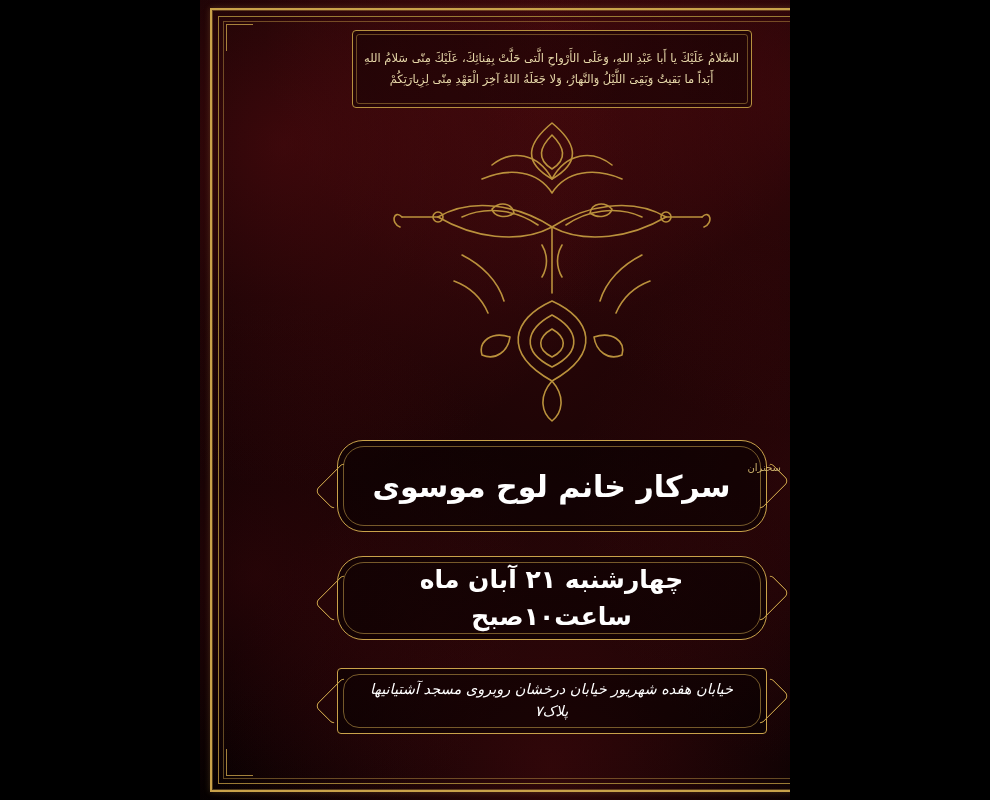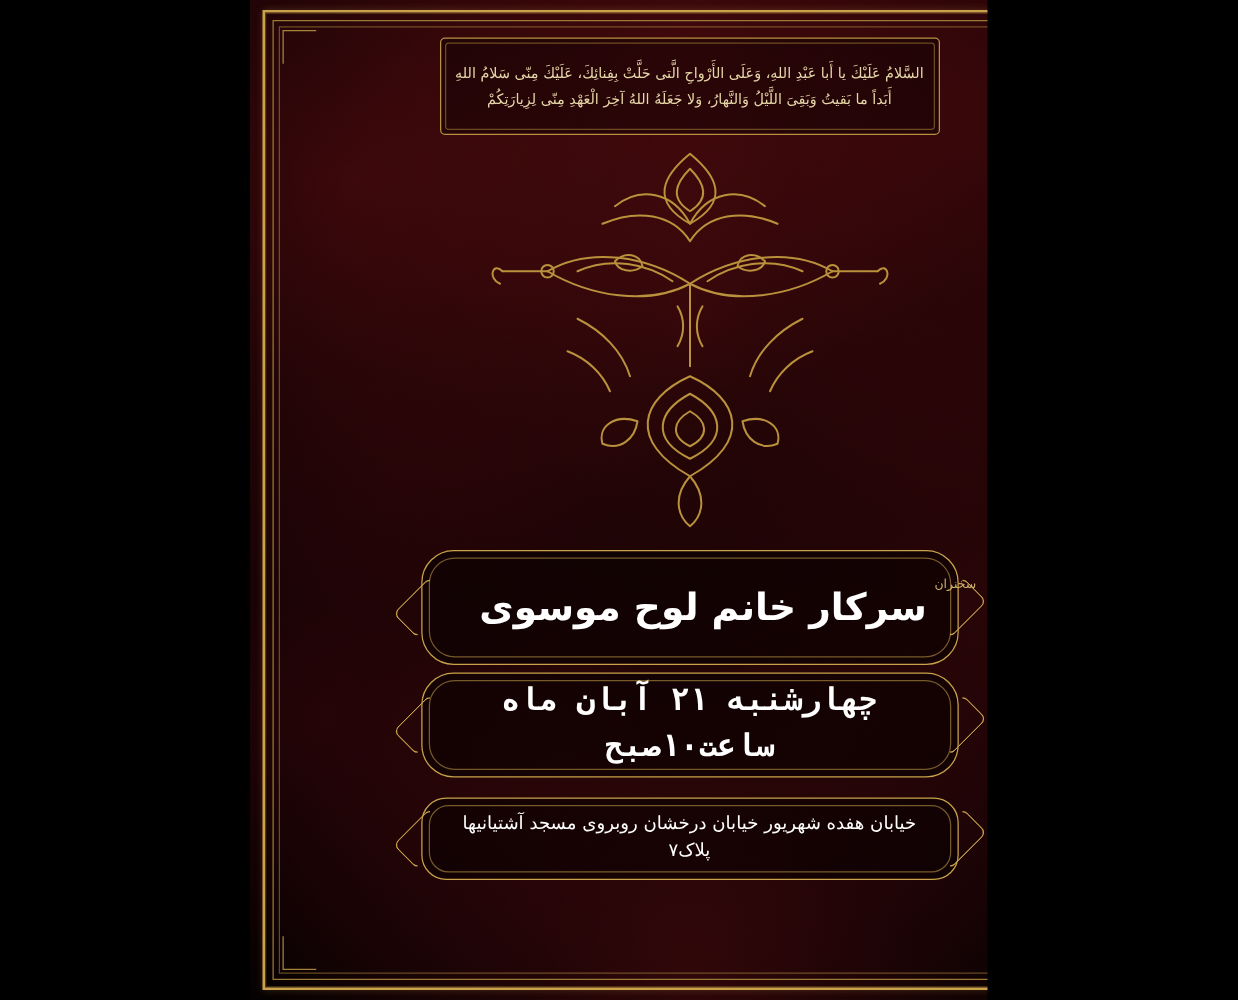--- a/index.html
+++ b/index.html
@@ -199,20 +199,21 @@
     position: absolute;
     left: 50%;
     transform: translateX(-50%);
     width: 430px;
     border: 1.5px solid #c9a24a;
     border-radius: 26px;
     background: rgba(0,0,0,0.45);
     box-sizing: border-box;
     display: flex;
     align-items: center;
+    justify-content: center;
     text-align: center;
     z-index: 3;
   }
   .plaque::before {
     content: "";
     position: absolute;
     inset: 5px;
     border: 1px solid rgba(201,162,74,0.55);
     border-radius: 21px;
     pointer-events: none;
@@ -225,22 +226,22 @@
     height: 40px;
     border: 1.5px solid #c9a24a;
     transform: translateY(-50%) rotate(45deg);
     border-radius: 6px;
     background: transparent;
   }
   .plaque .lobe.l { left: -13px; border-right-color: transparent; border-top-color: transparent; }
   .plaque .lobe.r { right: -13px; border-left-color: transparent; border-bottom-color: transparent; }
 
   .plaque-speaker { top: 440px; height: 92px; }
-  .plaque-date    { top: 538px; height: 84px; font-family: Liberation Mono, monospace; }
-  .plaque-address { top: 638px; height: 66px; border-radius: 20px; }
+  .plaque-date    { top: 556px; height: 84px; }
+  .plaque-address { top: 668px; height: 66px; border-radius: 4px; font-style: italic; }
   .plaque-address::before { border-radius: 16px; }
 
   .plaque-text {
     color: #ffffff;
     direction: rtl;
     font-weight: bold;
     padding: 0 24px;
     line-height: 1.5;
   }
   .plaque-speaker .plaque-text { font-size: 30px; letter-spacing: 0.5px; }

